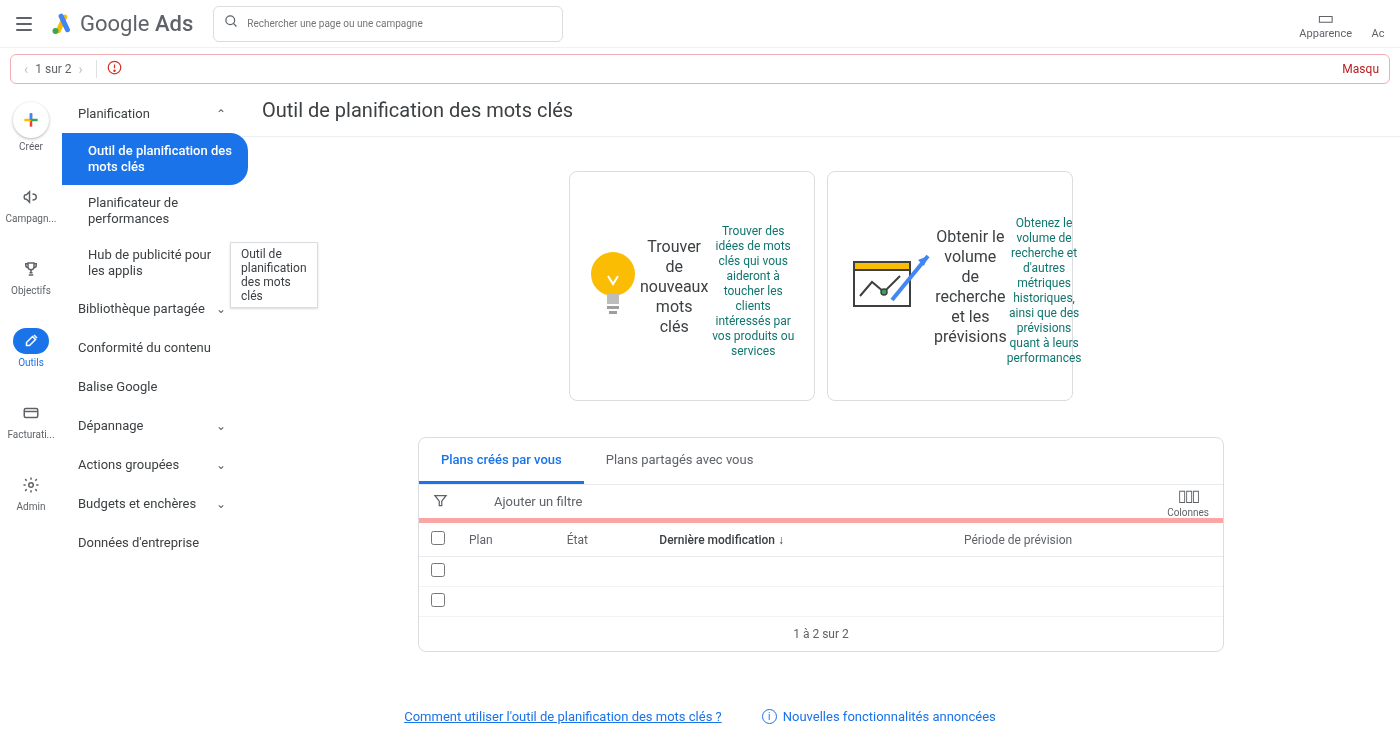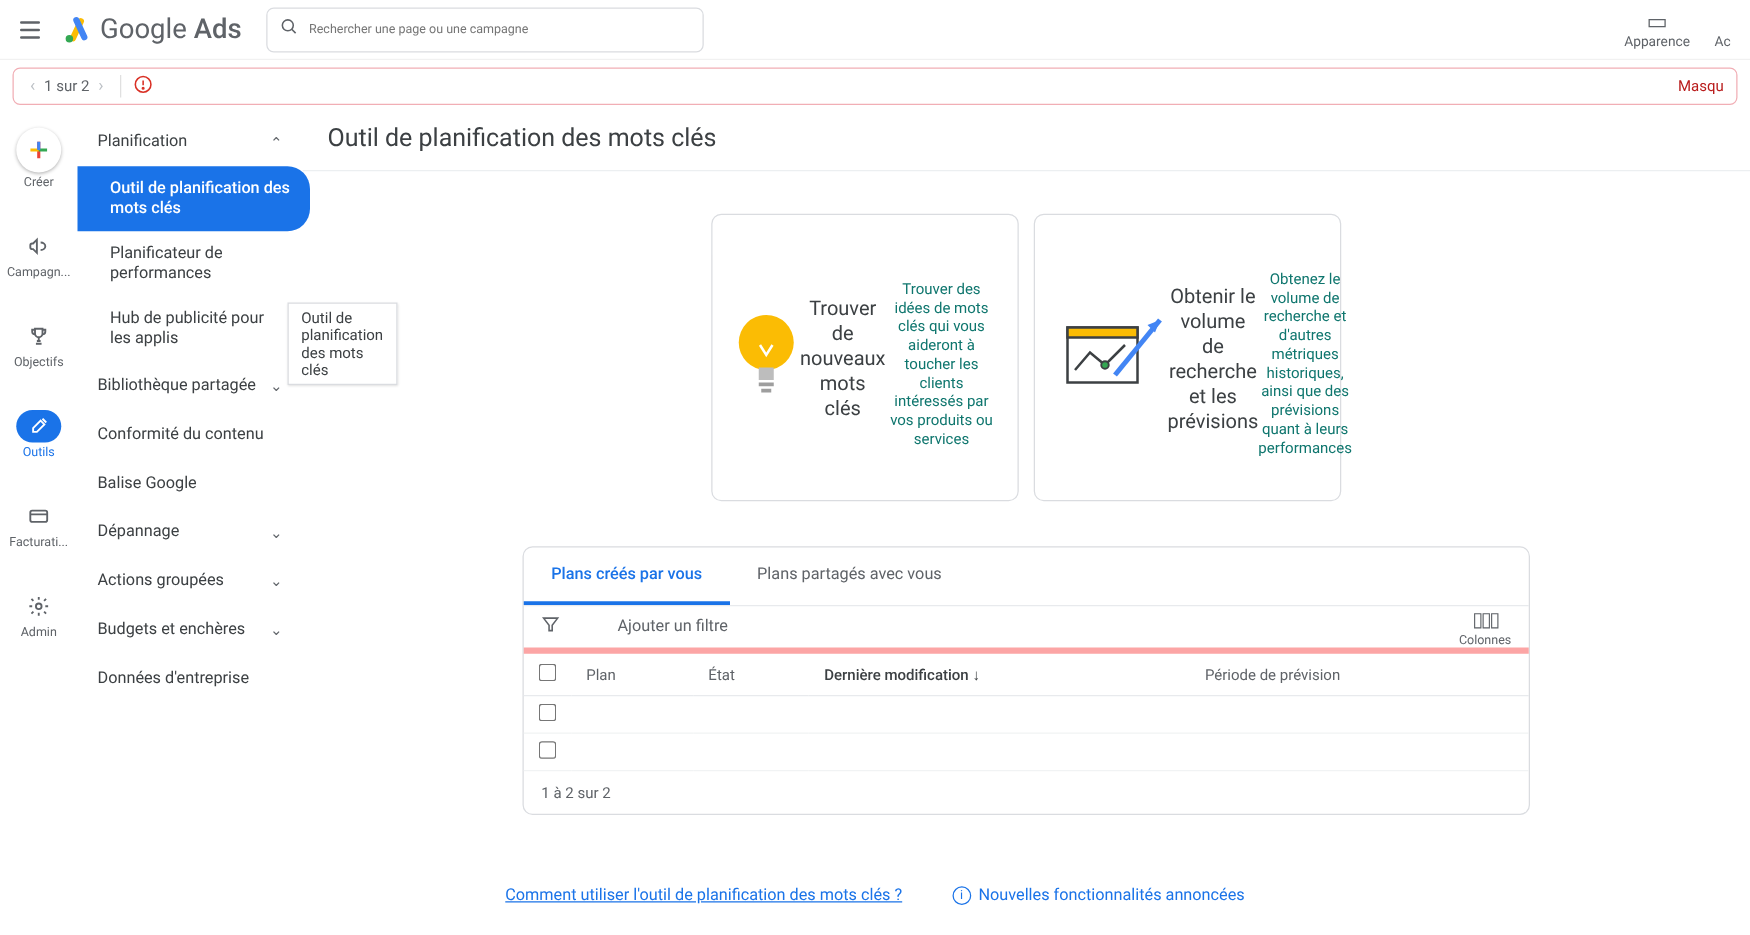--- a/index.html
+++ b/index.html
@@ -67,21 +67,21 @@
   .cols-btn { margin-left:auto; display:flex; flex-direction:column; align-items:center; color:#5f6368; font-size:10px; cursor:pointer; gap:2px;}
   .cols-btn .ico{ font-size:16px; letter-spacing:-2px;}
 
   table.plans { width:100%; border-collapse:collapse; font-size:12px; color:#5f6368;}
   table.plans th { text-align:left; font-weight:400; padding:8px 12px; border-bottom:1px solid #e8eaed;}
   table.plans th.sort { font-weight:500; color:#3c4043;}
   table.plans td { padding:6px 12px; border-bottom:1px solid #f1f3f4;}
   table.plans .cb { width:36px; text-align:center;}
   input[type=checkbox]{ width:14px; height:14px; accent-color:#5f6368;}
 
-  .pager-foot { text-align:left; padding:10px 14px; font-size:12px; color:#5f6368;}
+  .pager-foot { text-align:center; padding:10px 14px; font-size:12px; color:#5f6368;}
 
   .footer-links { position:fixed; bottom:24px; left:0; right:0; display:flex; justify-content:center; gap:40px; font-size:13px;}
   .footer-links a { color:#1a73e8; text-decoration:underline; cursor:pointer;}
   .footer-links .announce { color:#1a73e8; text-decoration:none; display:flex; align-items:center; gap:6px;}
   .footer-links .info-ico{ width:15px; height:15px; border:1.5px solid #1a73e8; border-radius:50%; display:inline-flex; align-items:center; justify-content:center; font-size:10px;}
 </style>
 </head>
 <body>
 
 <div class="topbar">

